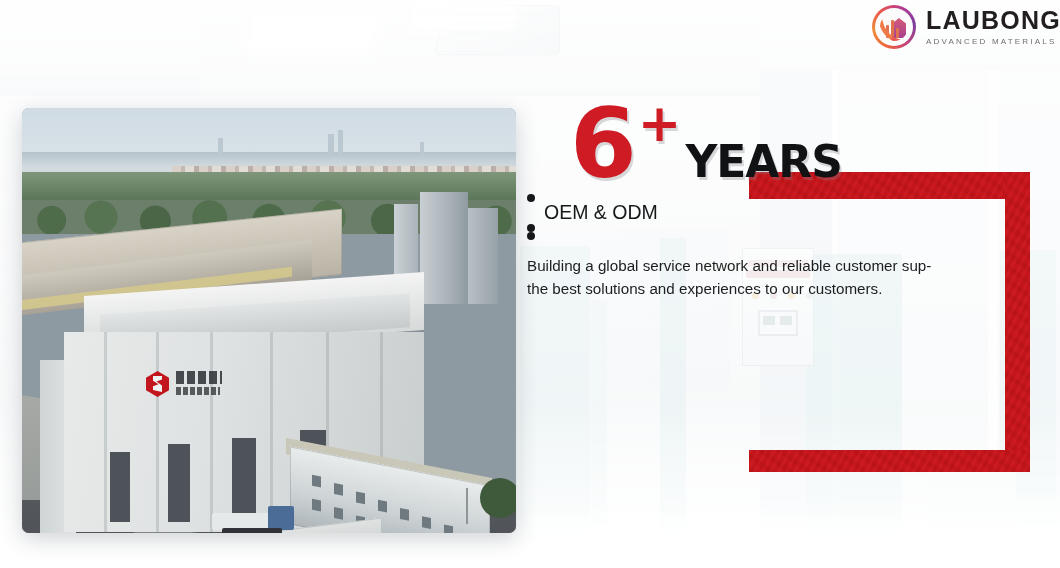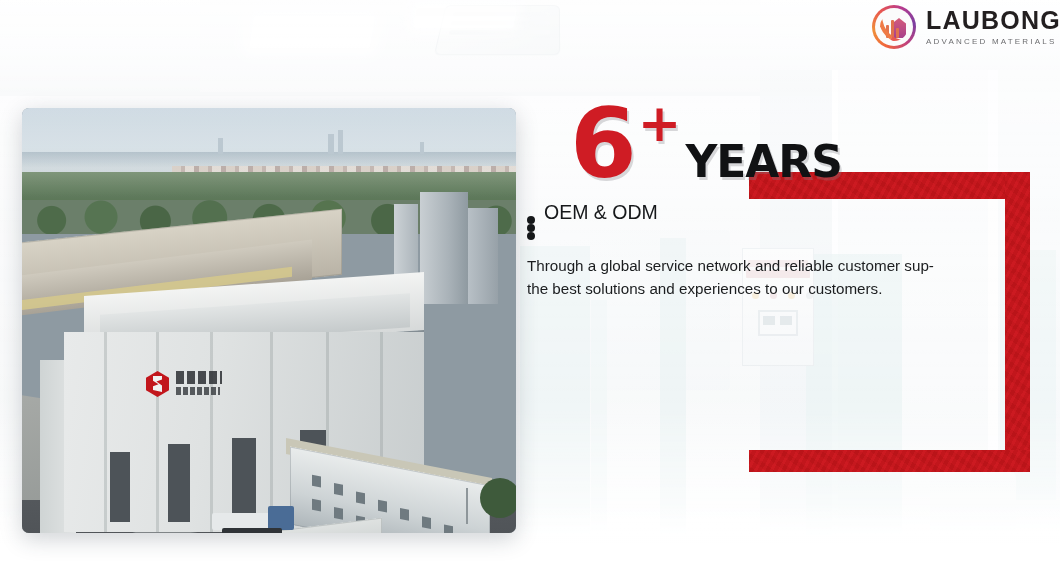--- a/index.html
+++ b/index.html
@@ -357,21 +357,21 @@
     text-shadow:2px 3px 0 rgba(130,130,135,.30);
   }
   .headline{
     margin-top:8px;font-size:21.5px;font-weight:700;color:#16181a;
     line-height:1.36;letter-spacing:.1px;
     font-family:"DejaVu Sans",sans-serif;
     text-shadow:1px 2px 0 rgba(140,140,145,.28);
   }
   .bullets{margin-top:11px;}
   .bullet{
-    display:flex;align-items:flex-end;font-size:19.5px;color:#16181a;
+    display:flex;align-items:flex-start;font-size:19.5px;color:#16181a;
     line-height:1.55;font-family:"Liberation Sans",sans-serif;
   }
   .dot{
     width:8px;height:8px;border-radius:50%;background:#16181a;
     flex:0 0 8px;margin-right:9px;position:relative;top:-3px;
   }
   .para{
     margin-top:12px;font-size:15.2px;color:#1b1d1f;line-height:1.48;
     width:478px;font-family:"Liberation Sans",sans-serif;
   }
@@ -542,18 +542,18 @@
       </div>
       <div class="bullet">
         <span class="dot"></span>
       </div>
       <div class="bullet">
         <span class="dot"></span>
       </div>
     </div>
 
     <div class="para">
-      <span>Through a global service network and reliable customer sup-</span>
+      <span>Building a global service network and reliable customer sup-</span>
       <span>the best solutions and experiences to our customers.</span>
     </div>
 
   </div>
 </div>
 
 </body></html>

